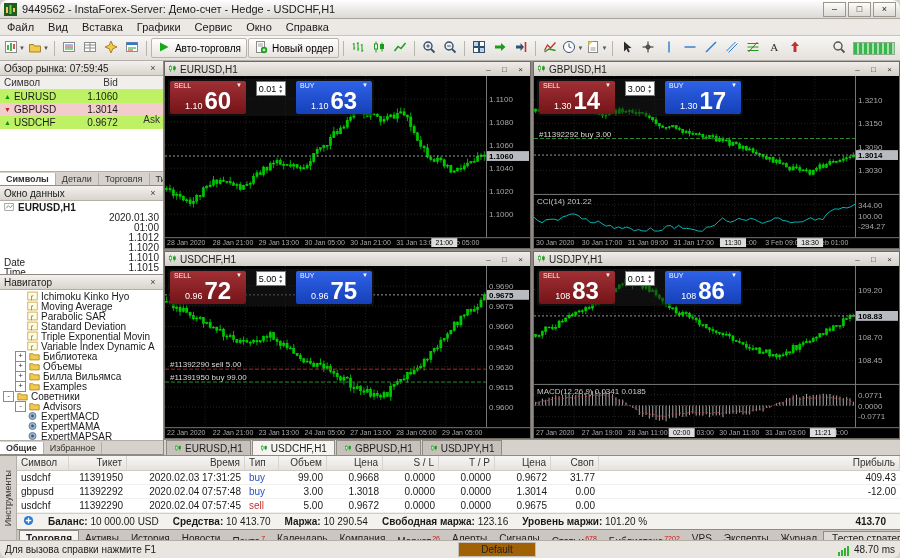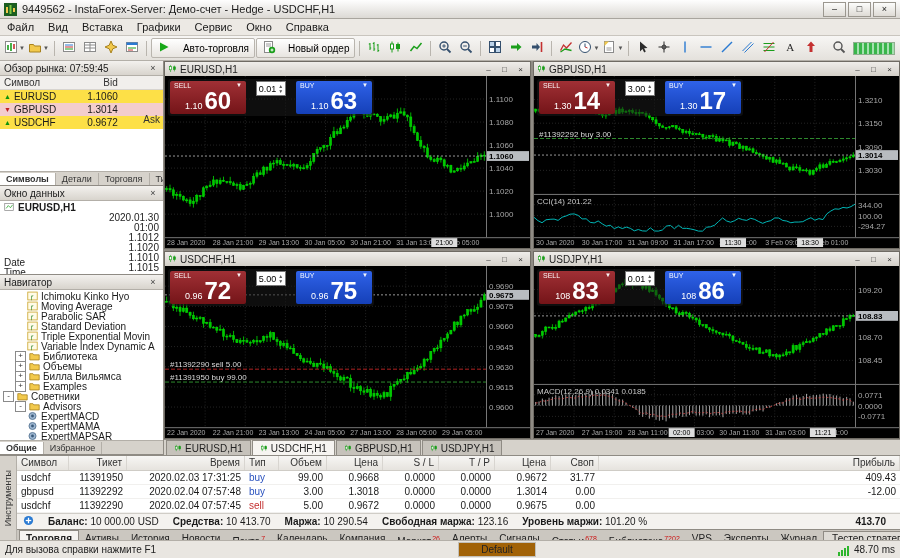--- a/index.html
+++ b/index.html
@@ -1,36 +1,36 @@
 <!DOCTYPE html>
 <html><head>
 <meta charset="utf-8">
 <style>
   html,body{margin:0;padding:0;width:900px;height:558px;overflow:hidden;
     font-family:"Liberation Sans",sans-serif;font-size:11px;color:#1a1a1a;background:#d4d0c8;}
-  .app{width:900px;height:558px;display:flex;flex-direction:column;overflow:hidden;}
+  .app{width:900px;height:558px;display:flex;flex-direction:column;overflow:hidden;border-radius:8px;}
 
   
   .titlebar{height:18px;flex:0 0 18px;display:flex;align-items:center;gap:5px;padding:0 4px;
     background:linear-gradient(#fefefe,#dcd9d4);border-bottom:1px solid #a9a59e;}
   .app-icon{width:13px;height:13px;flex:0 0 13px;}
   .title-text{font-size:11px;white-space:nowrap;overflow:hidden;}
   .win-btns{margin-left:auto;display:flex;gap:2px;}
   .winbtn{width:21px;height:13px;border:1px solid #9b978f;background:linear-gradient(#fcfcfb,#dedbd5);
     display:flex;align-items:center;justify-content:center;font-size:9px;line-height:1;}
 
   .menubar{height:16px;flex:0 0 16px;display:flex;align-items:center;background:#ece9e4;
     border-bottom:1px solid #c9c5be;}
   .menu-item{padding:0 7px;height:16px;line-height:16px;}
 
   .toolbar{height:24px;flex:0 0 24px;display:flex;align-items:center;padding:0 3px;gap:1px;
     background:linear-gradient(#f7f6f4,#e4e1dc);border-bottom:1px solid #b3afa8;}
   .tbtn{height:20px;min-width:20px;display:flex;align-items:center;justify-content:center;
     border:1px solid transparent;border-radius:2px;background:transparent;padding:0;}
-  .tbtn.labeled{padding:0 5px;gap:12px;border:1px solid #b9b5ae;background:linear-gradient(#ffffff,#e8e5e0);
+  .tbtn.labeled{padding:0 5px;gap:4px;border:1px solid #b9b5ae;background:linear-gradient(#ffffff,#e8e5e0);
     font-size:10px;white-space:nowrap;}
   .tsep{width:1px;height:15px;background:#b9b5ae;margin:0 3px;flex:0 0 1px;}
   .tcaret{font-size:6px;color:#555;margin-left:1px;}
   .tb-right{margin-left:auto;display:flex;align-items:center;gap:4px;padding-right:2px;}
   .activity{width:40px;height:11px;border:1px solid #8fae8f;
     background:repeating-linear-gradient(90deg,#39b54a 0 3px,#a5e0af 3px 5px);}
 
   
   .middle{flex:1;display:flex;min-height:0;}
   .sidebar{width:163px;flex:0 0 163px;display:flex;flex-direction:column;background:#ece9e4;
@@ -41,21 +41,21 @@
   .panel-nav{flex:1;}
   .panel-header{height:14px;flex:0 0 14px;display:flex;align-items:center;padding:0 4px;font-size:10px;
     background:linear-gradient(#f3f1ee,#d8d4cd);border-bottom:1px solid #b3afa8;}
   .panel-close{margin-left:auto;width:12px;text-align:center;font-size:9px;color:#444;}
 
   .mw-head,.mw-row{display:flex;font-size:10px;height:13px;line-height:13px;}
   .mw-head{background:#f1efec;border-bottom:1px solid #d7d4cf;color:#333;}
   .mw-c0{width:72px;padding-left:4px;display:flex;align-items:center;gap:3px;}
   .mw-c1{width:44px;text-align:right;padding-right:3px;}
   .mw-c2{width:40px;text-align:right;padding-right:3px;margin-top:37px;}
-  .mw-row.up{background:#fde047;}
+  .mw-row.up{background:#bef264;}
   .mw-row.down{background:#f3cdcd;}
   .mw-arrow{font-size:7px;line-height:1;}
   .mw-arrow.up{color:#0b930b;} .mw-arrow.down{color:#c22222;}
   .mw-fill{flex:1;background:#fff;}
   .mini-tabs{height:13px;flex:0 0 13px;display:flex;align-items:flex-end;background:#d6d2cb;
     border-top:1px solid #b3afa8;font-size:9px;}
   .mini-tab{padding:0 6px;height:12px;line-height:12px;border-right:1px solid #b3afa8;background:#d6d2cb;color:#333;}
   .mini-tab.active{background:#fff;font-weight:bold;}
 
   .dw-sym{height:12px;display:flex;align-items:center;gap:4px;padding:0 4px;font-size:10px;font-weight:bold;}

